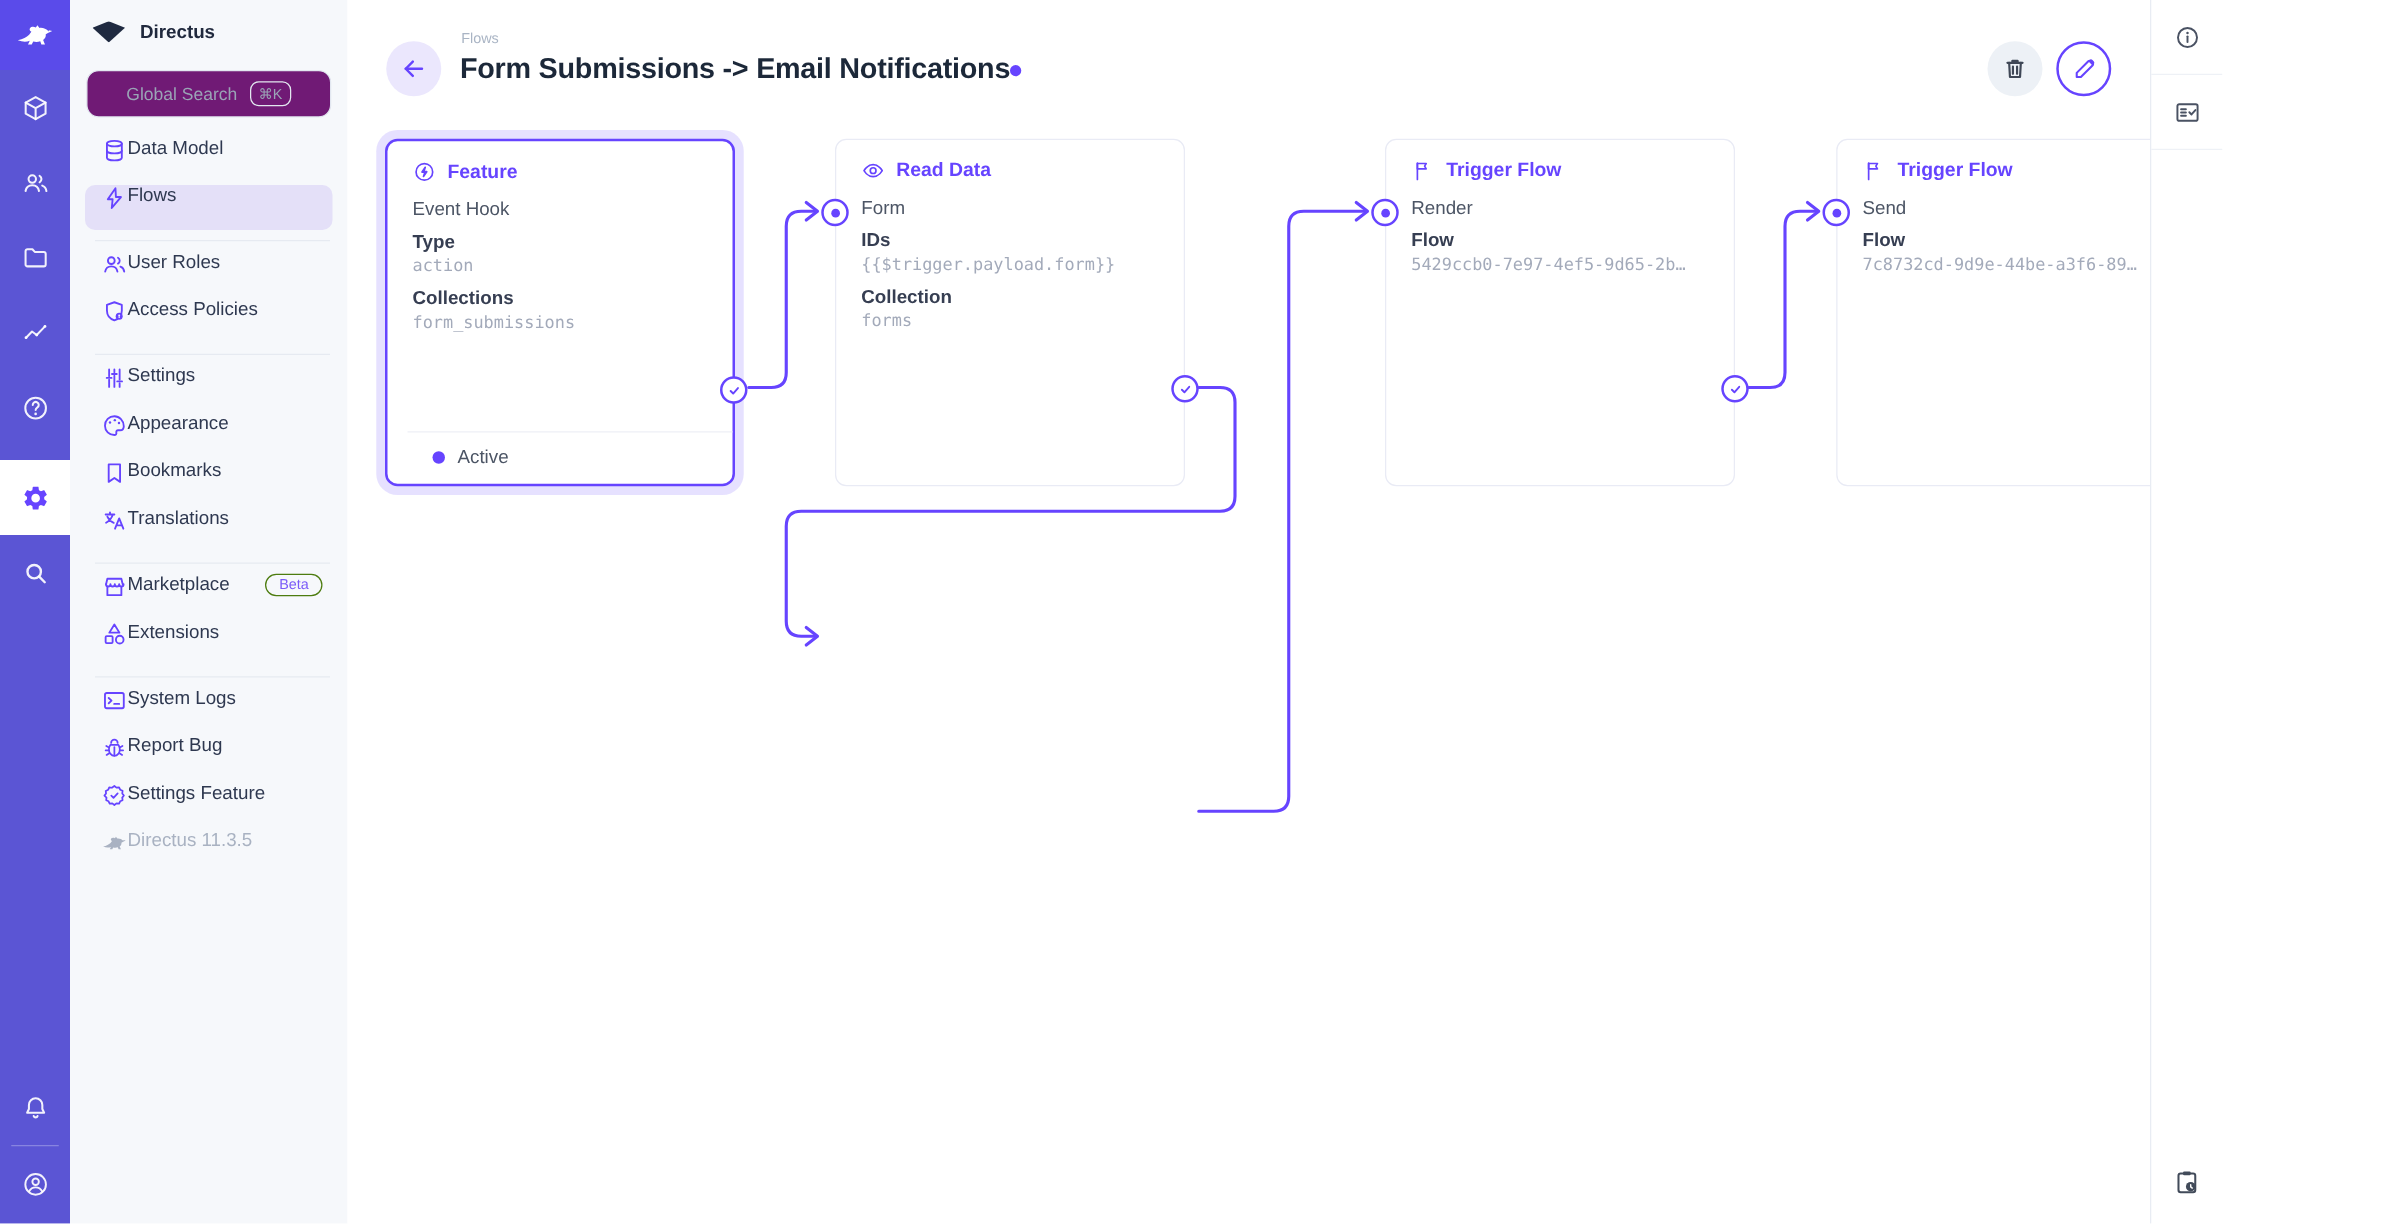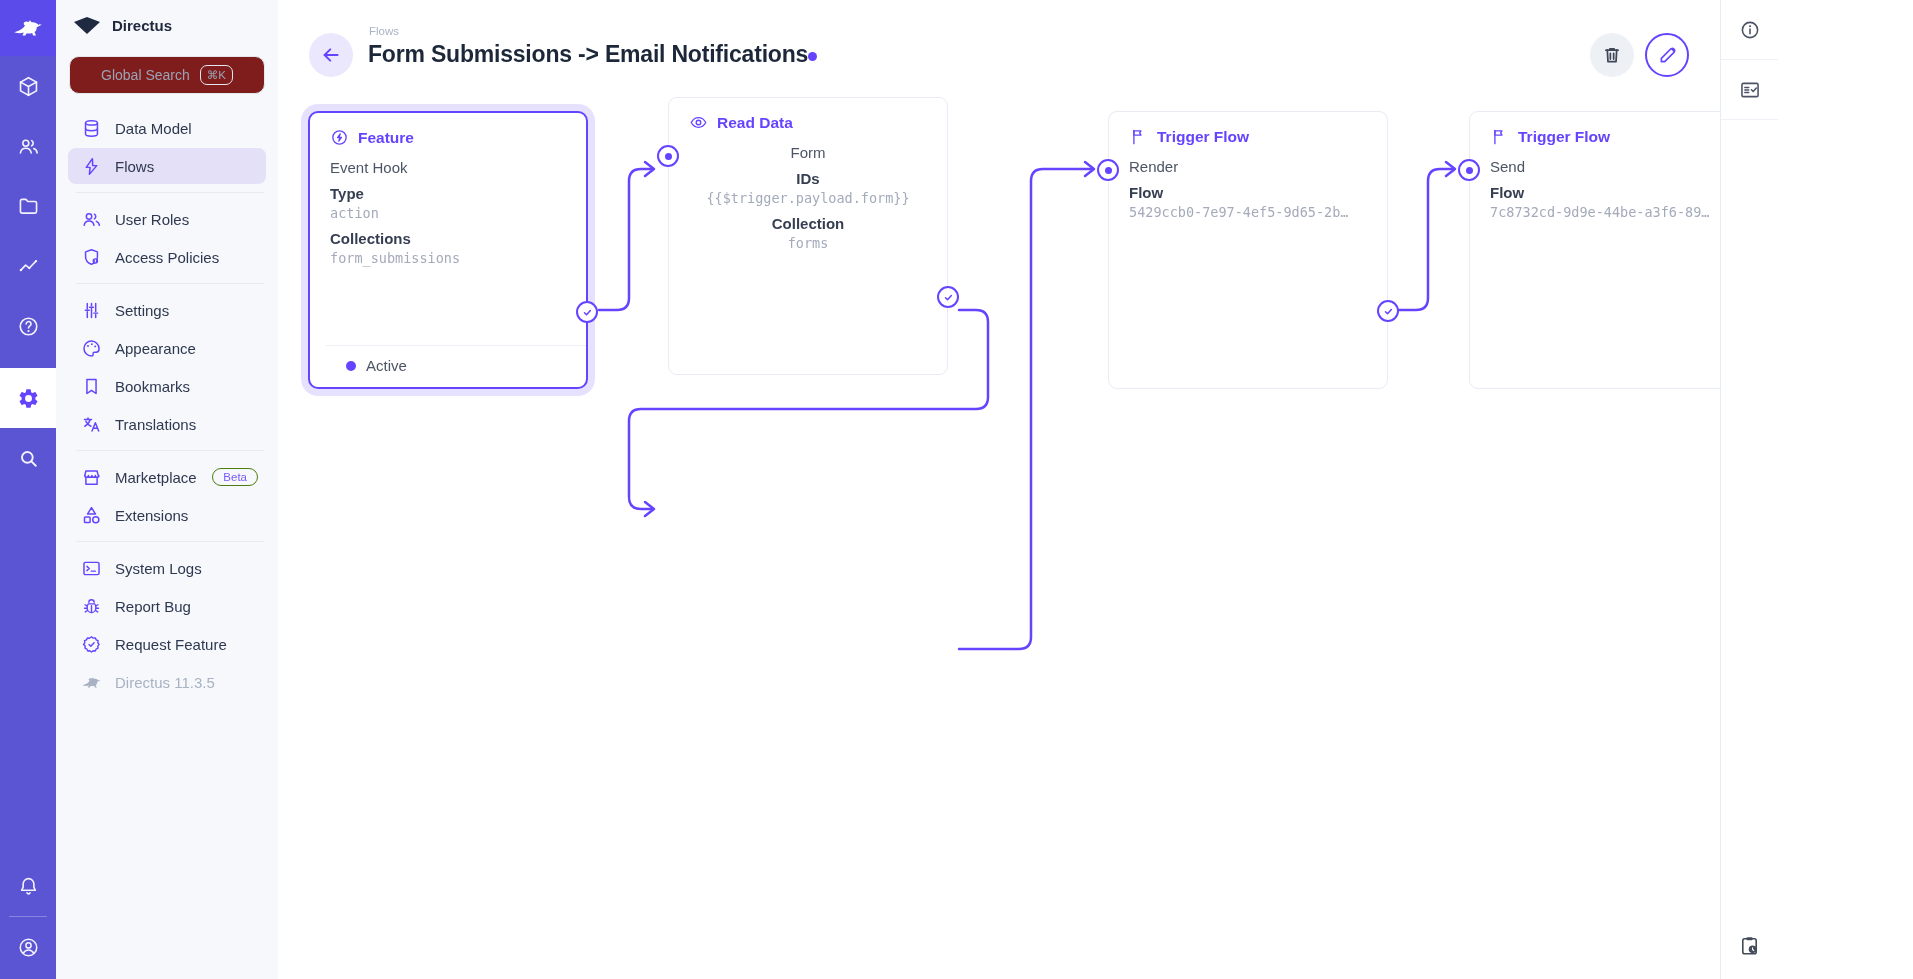--- a/index.html
+++ b/index.html
@@ -12,24 +12,24 @@
   .rail-btn { width:56px; height:60px; display:flex; align-items:center; justify-content:center; color:rgba(255,255,255,.92); cursor:pointer; }
   .rail-btn.active { background:#fff; color:#6644FF; margin-top:12px; }
   .rail-bottom { position:absolute; bottom:8px; left:0; width:56px; }
   .rail-div { height:1px; background:rgba(255,255,255,.28); margin:6px 9px; }
 
   
   .sidebar { position:absolute; left:56px; top:0; width:222px; height:100%; background:#f6f8fb; }
   .project-row { display:flex; align-items:center; gap:12px; padding:17px 18px 10px 18px; cursor:pointer; }
   .project-logo { width:26px; height:17px; background:#1f2a40; clip-path:polygon(50% 0, 100% 30%, 50% 100%, 0 30%); }
   .project-name { font-size:15px; font-weight:700; color:#20293d; }
-  .search-box { margin:12px 13px 16px 13px; height:38px; background:#7f1d1d; border:1px solid #e2e7f0; border-radius:10px; display:flex; align-items:center; justify-content:center; gap:10px; cursor:text; }
+  .search-box { margin:12px 13px 16px 13px; height:38px; background:#701a75; border:1px solid #e2e7f0; border-radius:10px; display:flex; align-items:center; justify-content:center; gap:10px; cursor:text; }
   .search-ph { font-size:14px; color:#9aa4b6; }
   .kbd { font-size:11.5px; color:#9aa4b6; border:1px solid #e2e7f0; border-radius:7px; padding:2px 6px; }
-  .nav-item { display:flex; align-items:center; gap:13px; height:36px; margin:0 12px 2px 12px; padding:0 8px 0 13px; border-radius:8px; cursor:pointer; }
+  .nav-item { display:flex; align-items:flex-start; gap:0; height:36px; margin:0 12px 2px 12px; padding:0 8px 0 13px; border-radius:8px; cursor:pointer; }
   .nav-item.active { background:#e4e0f8; }
   .nav-item .nico { width:21px; height:21px; color:#6644FF; flex:none; }
   .nav-item .nlabel { font-size:15px; font-weight:500; color:#2e3850; white-space:nowrap; }
   .nav-item.version { cursor:default; }
   .nav-item.version .nico { color:#a9b2c2; }
   .nav-item.version .nlabel { color:#a9b2c2; font-weight:400; }
   .nav-div { height:1px; background:#e6eaf1; margin:8px 14px 8px 20px; }
   .beta-badge { margin-left:auto; font-size:11.5px; color:#7a5af8; border:1px solid #4d7c0f; border-radius:11px; padding:2px 10px; }
 
   
@@ -255,21 +255,21 @@
           <path d="M8.4 9h7.2c.9 1 1.4 2.4 1.4 4 0 3.4-2.2 6-5 6s-5-2.6-5-6c0-1.6.5-3 1.4-4z"></path>
           <path d="M12 11v7.8M7.1 11.4 4.6 10M7 14H4M7.3 16.6l-2.4 1.6M16.9 11.4l2.5-1.4M17 14h3M16.7 16.6l2.4 1.6"></path>
         </svg>
       <span class="nlabel">Report Bug</span>
     </div>
     <div class="nav-item">
       <svg class="nico" viewBox="0 0 24 24" fill="none" stroke="currentColor" stroke-width="1.6" stroke-linejoin="round">
           <path d="M12 3.2l1.9 1.5 2.4-.3 1 2.2 2.2 1-.3 2.4 1.5 1.9-1.5 1.9.3 2.4-2.2 1-1 2.2-2.4-.3-1.9 1.5-1.9-1.5-2.4.3-1-2.2-2.2-1 .3-2.4L2.9 12l1.5-1.9-.3-2.4 2.2-1 1-2.2 2.4.3z"></path>
           <path d="M9.2 12.1l2 2 3.8-4.2" stroke-linecap="round"></path>
         </svg>
-      <span class="nlabel">Request Feature</span>
+      <span class="nlabel">Settings Feature</span>
     </div>
     <div class="nav-item version">
       <svg class="nico" viewBox="0 0 32 24">
           <path fill="currentColor" d="M27 9.2c-2.1-2.3-4.9-3.3-7.4-2.9l-1.7-2.1-1.2 1.8c-1.9-.9-3.8-.6-4.6.4-.8 1-.4 2.3 1 3l-1.8 2.4c-2.1 1.9-4.7 3.4-9.1 4.4 3.8 1.4 7 1.4 9.6.4l-1.4 3h3l1.2-2.4c1.9.5 3.9.4 5.6-.2l.9 2.6H24l-1.5-3.6c1.6-1.1 2.4-2.8 2.1-4.6l2.1-1.2 3.1-1.4-2.8-.6z"></path>
         </svg>
       <span class="nlabel">Directus 11.3.5</span>
     </div>
   </nav>
 
   <main class="main">
@@ -332,21 +332,21 @@
         <span class="status-dot"></span>
         <span class="stxt">Active</span>
       </div>
       <div class="conn out" style="top:188px;">
         <svg width="15" height="15" viewBox="0 0 22 22" fill="none" stroke="#6644FF" stroke-width="2.2" stroke-linecap="round" stroke-linejoin="round">
             <path d="M6.6 11.4l3 3 5.6-6.4"></path>
           </svg>
       </div>
     </section>
 
-    <section class="panel" style="left:390px; top:97px;text-align:center;">
+    <section class="panel" style="left:390px; top:111px;">
       <div class="p-head">
         <svg width="19" height="19" viewBox="0 0 24 24" fill="none" stroke="currentColor" stroke-width="1.7" stroke-linejoin="round">
             <path d="M2.8 12S6.3 5.9 12 5.9 21.2 12 21.2 12 17.7 18.1 12 18.1 2.8 12 2.8 12z"></path>
             <circle cx="12" cy="12" r="2.9"></circle>
           </svg>
         <span class="ptitle">Read Data</span>
       </div>
       <div class="p-name">Form</div>
       <div class="p-field">
         <div class="lbl">IDs</div>

